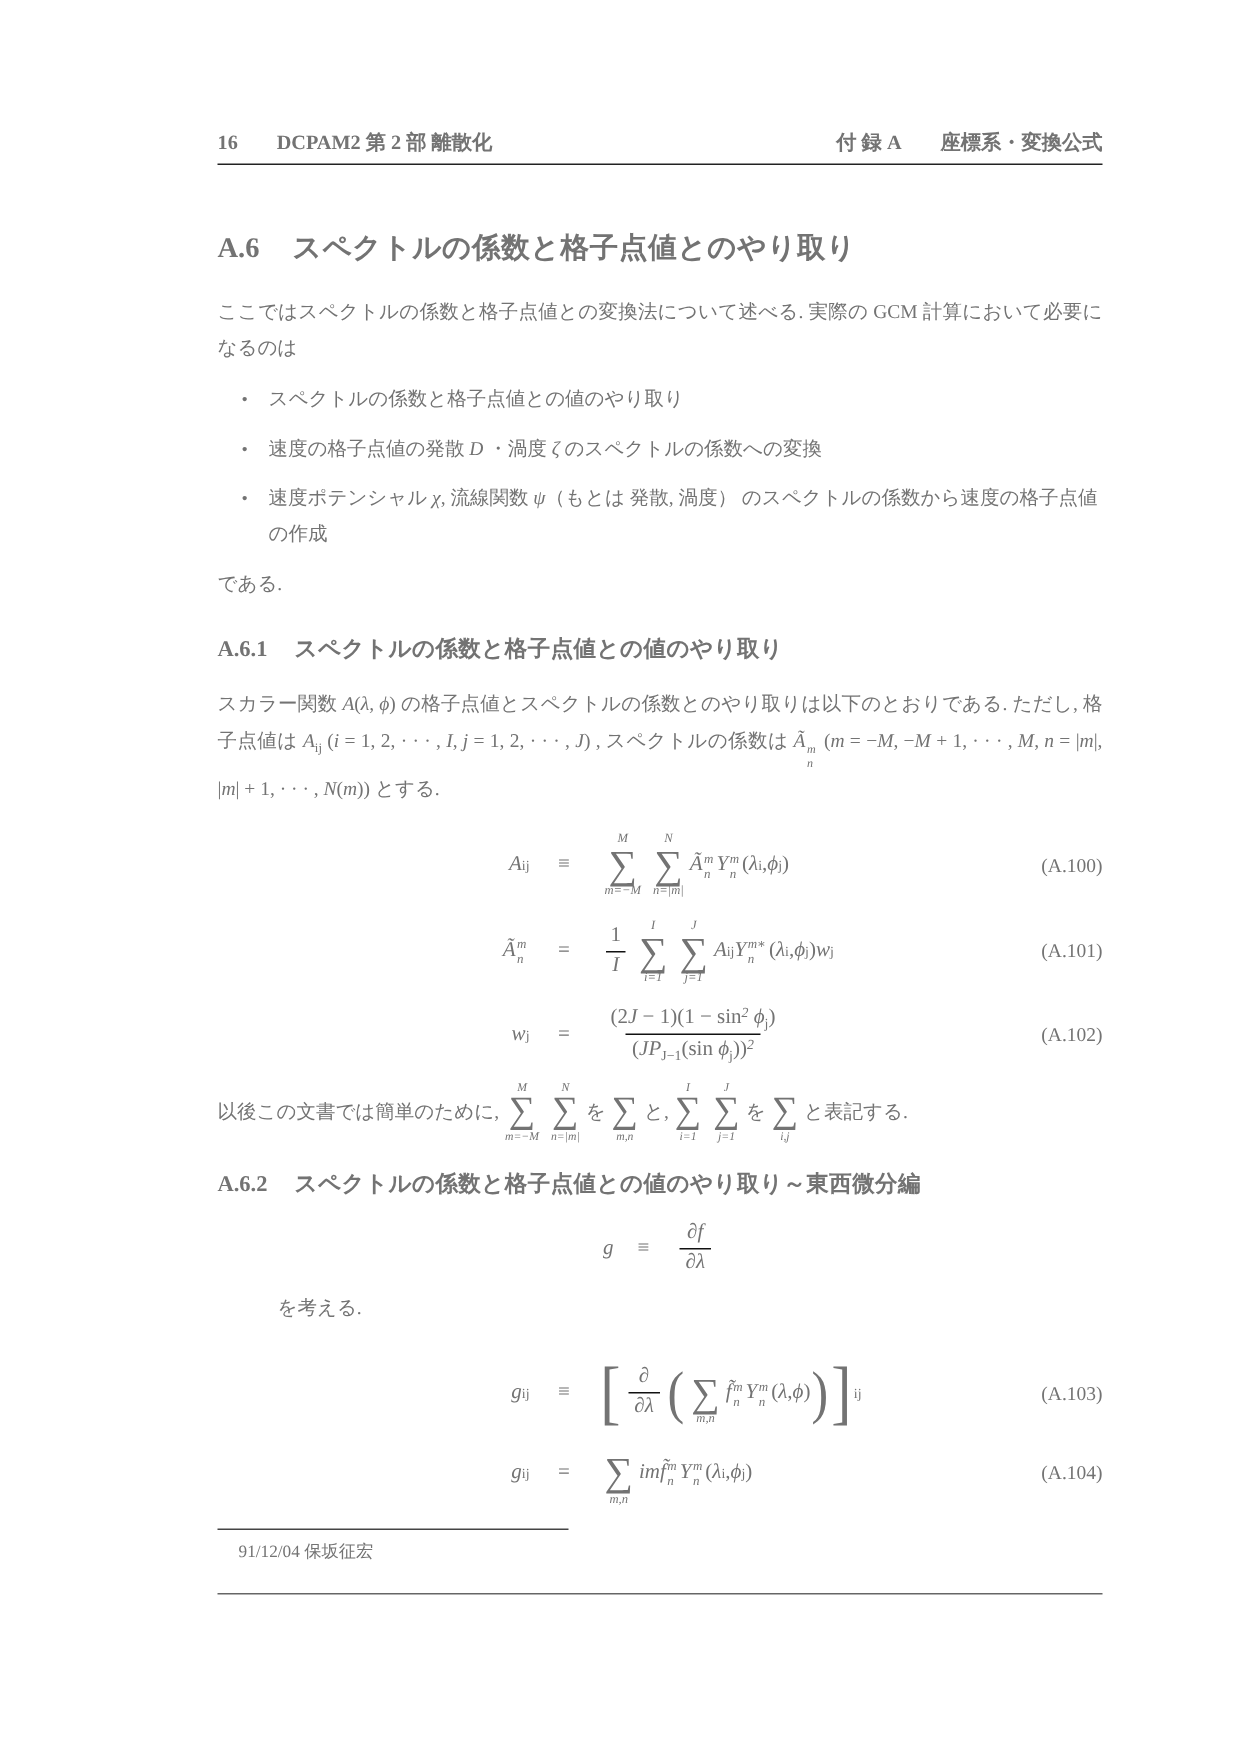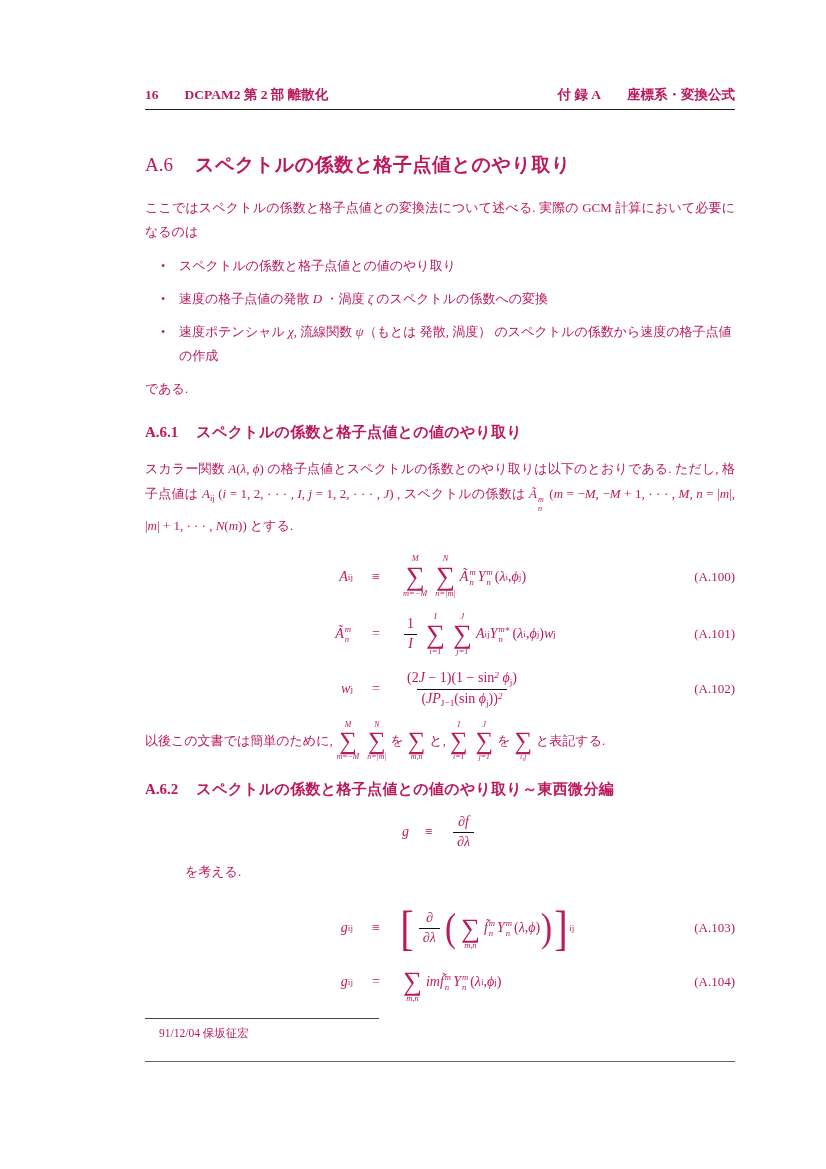--- a/index.html
+++ b/index.html
@@ -2,32 +2,32 @@
 <html><head>
 <meta charset="utf-8">
 <style>
   html,body{margin:0;padding:0;background:#ffffff;}
   .page{
     position:relative;
     width:826px;height:1169px;
     box-sizing:border-box;
     padding:86px 91px 0 145px;
     background:#ffffff;
-    color:#be185d;
+    color:#737373;
     font-family:"Liberation Serif","DejaVu Serif",serif;
     font-size:13px;
     overflow:hidden;
   }
   
   .hdr{display:flex;justify-content:space-between;align-items:baseline;font-weight:bold;font-size:13.5px;margin-bottom:5px;}
   .hdr .gap{margin-left:26px;}
   .hdr-rule{height:1px;background:#222;}
   
   h1{font-size:19px;margin:26px 0 18px 0;display:flex;align-items:baseline;}
-  h1 .num{font-family:"Liberation Serif",serif;font-weight:normal;}
+  h1 .num{font-family:"Liberation Serif",serif;font-weight:bold;}
   h1 .ttl{font-family:"Liberation Sans","DejaVu Sans",sans-serif;font-weight:bold;margin-left:22px;letter-spacing:0.5px;margin-top:16px;}
   h2{font-size:15px;margin:22px 0 14px 0;display:flex;align-items:baseline;}
   h2 .num{font-family:Liberation Serif, serif;font-weight:bold;}
   h2 .ttl{font-family:"Liberation Sans","DejaVu Sans",sans-serif;font-weight:bold;margin-left:18px;letter-spacing:0.3px;}
   
   p.body{margin:0 0 10px 0;line-height:24px;text-align:justify;}
   p.tight{margin:0;line-height:24px;}
   
   ul.blist{list-style:none;margin:8px 0 4px 0;padding:0 0 0 16px;}
   ul.blist li{display:flex;line-height:24px;margin-bottom:9px;}

